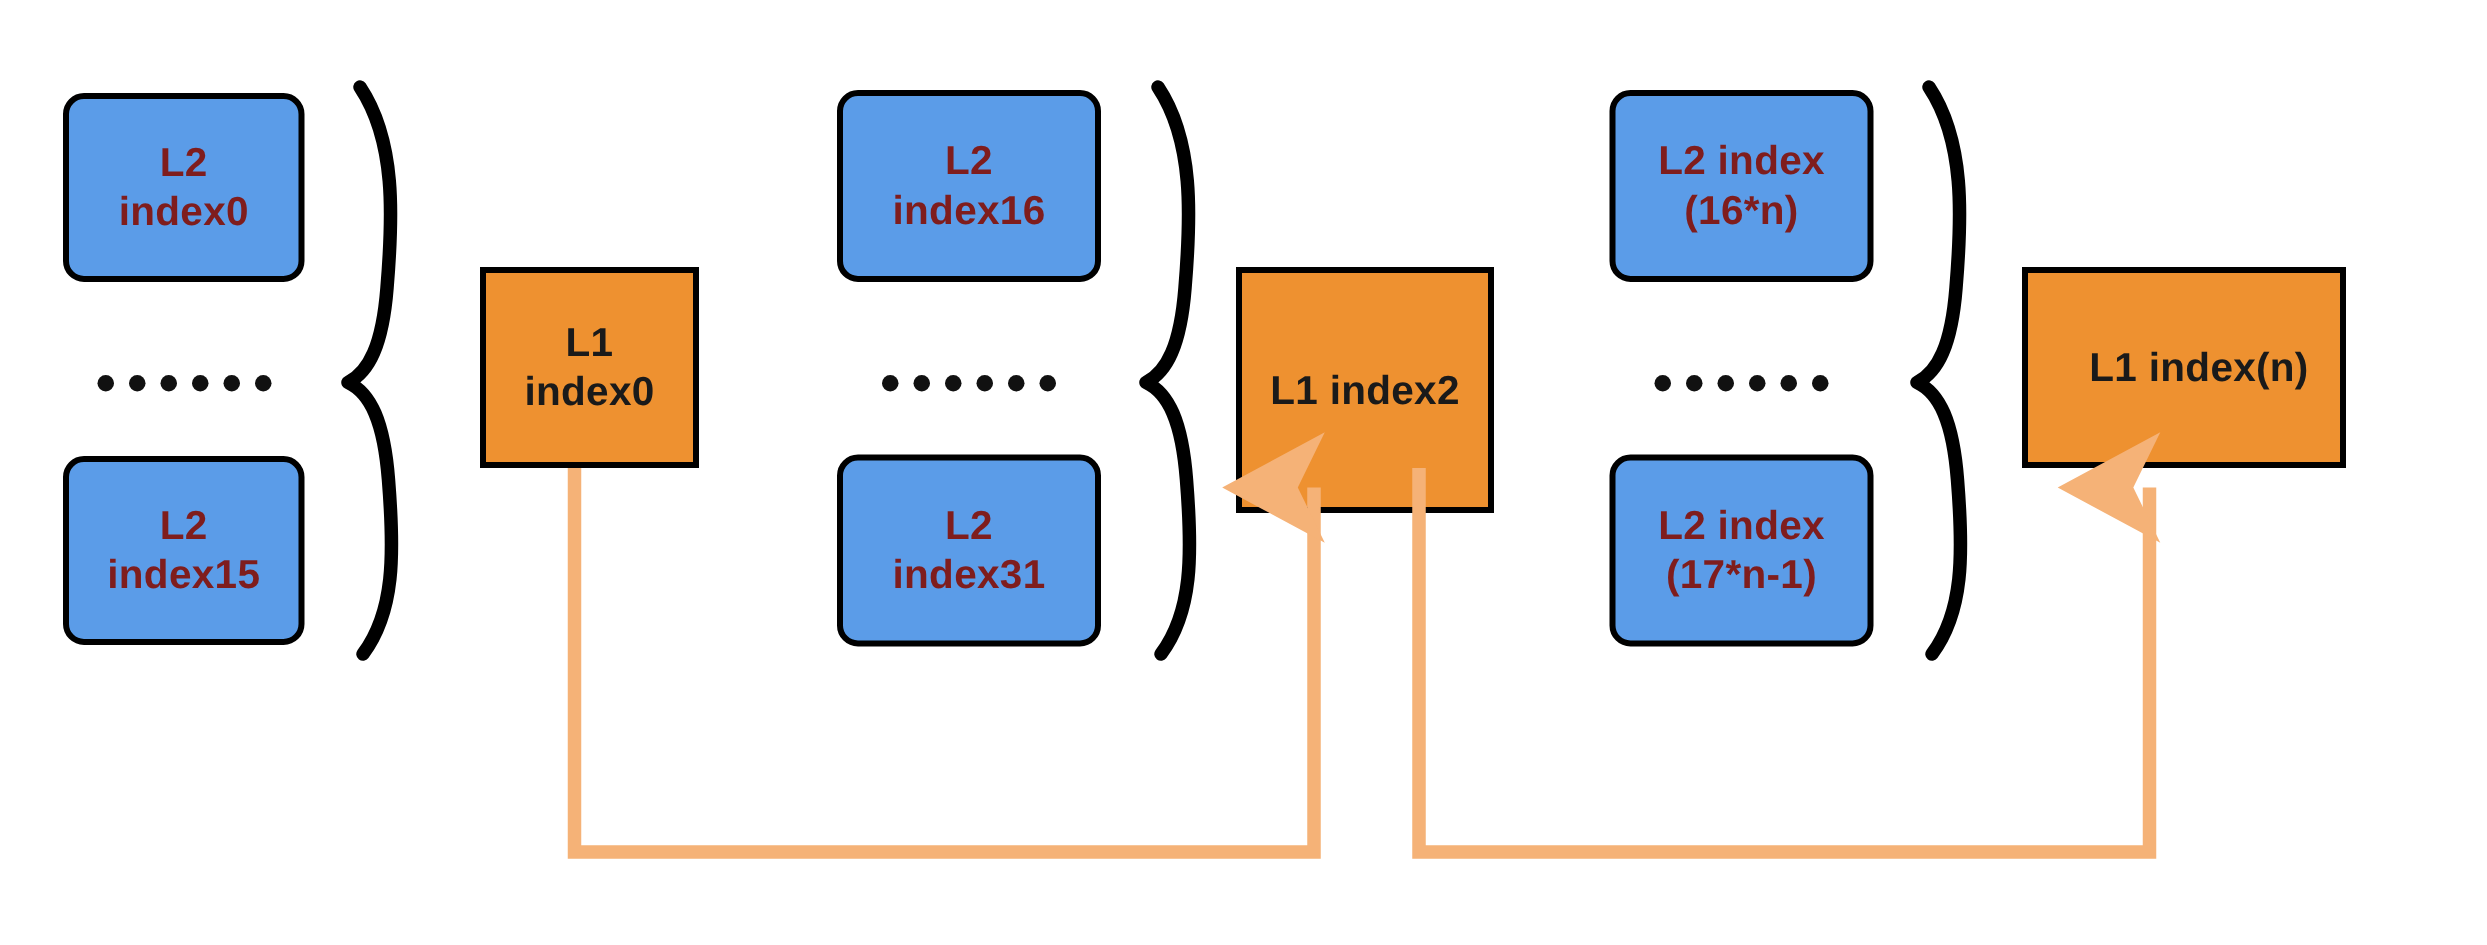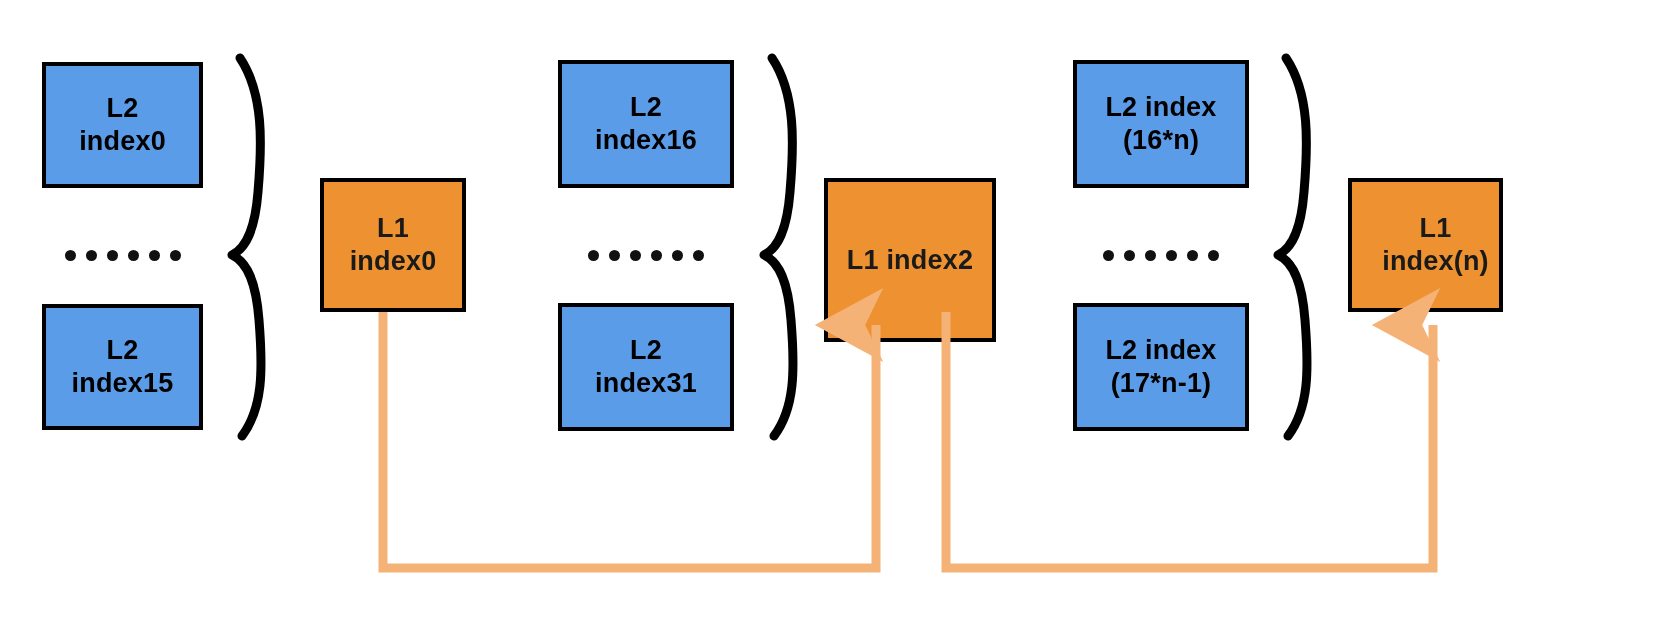--- a/index.html
+++ b/index.html
@@ -26,22 +26,23 @@
     justify-content: center;
     text-align: center;
     border: 4px solid #000000;
     font-weight: bold;
     line-height: 1.22;
     letter-spacing: 0.2px;
     white-space: pre-line;
   }
   .node.l2 {
     background: #5b9ce8;
-    color: #000000;
+    color: #7f1d1d;
     font-size: 27px;
+    border-radius: 14px;
   }
   .node.l1 {
     background: #ee9130;
     color: #1a1a1a;
     font-size: 27px;
   }
   .ellipsis {
     position: absolute;
     display: flex;
     align-items: center;
@@ -140,21 +141,21 @@
 (17*n-1)</div>
 
   <svg class="brace" style="left:1258px; top:52px;" width="70" height="390" viewBox="0 0 70 390">
     <path d="M 28 6
              C 52 42, 50 92, 46 140
              C 43 178, 34 196, 20 203
              C 35 210, 44 229, 47 268
              C 51 318, 51 356, 30 384" fill="none" stroke="#000000" stroke-width="9" stroke-linecap="round" stroke-linejoin="round"></path>
   </svg>
 
-  <div class="node l1" style="left:1348px; top:178px; width:155px; height:134px;padding-left:20px;">L1 index(n)</div>
+  <div class="node l1" style="left:1348px; top:178px; width:216px; height:134px;padding-left:20px;">L1 index(n)</div>
 
   <svg class="connector" viewBox="0 0 1658 630">
     <defs>
       <marker id="arrow-up" markerWidth="9" markerHeight="9" refX="4.5" refY="7.4" orient="auto" markerUnits="strokeWidth">
         <path d="M 4.5 0.6 L 8.6 8.2 L 4.5 6.2 L 0.4 8.2 Z" fill="#f5b277"></path>
       </marker>
     </defs>
 
     <path d="M 383 312 L 383 568 L 876 568 L 876 325" fill="none" stroke="#f5b277" stroke-width="9" stroke-linecap="butt" stroke-linejoin="miter" marker-end="url(#arrow-up)"></path>
 

